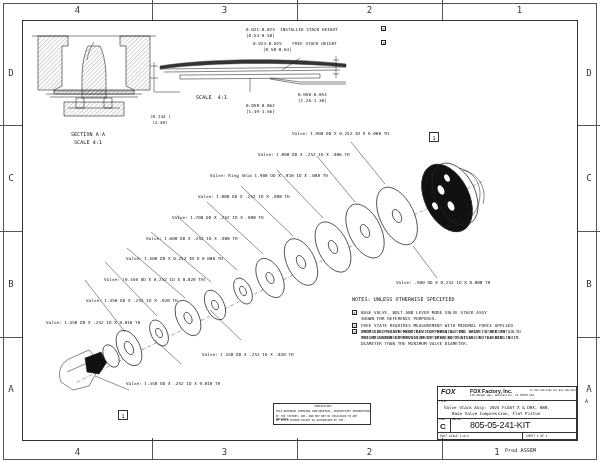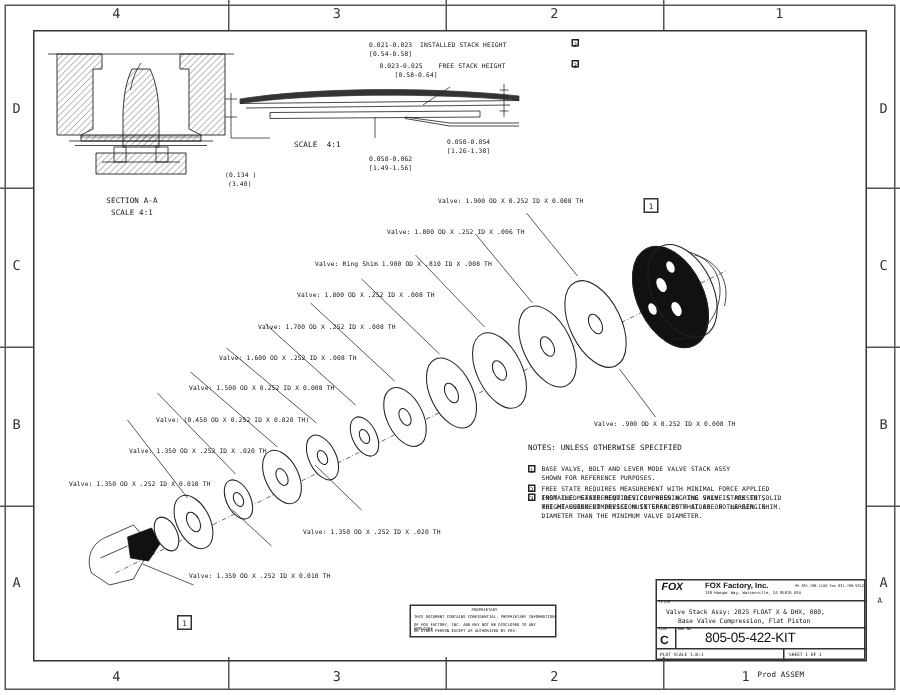--- a/index.html
+++ b/index.html
@@ -284,21 +284,21 @@
       <div style="position:absolute;left:14px;top:11px;font-size:4.2px;">Base Valve Compression, Flat Piston</div>
     </div>
 
     <div style="position:absolute;left:0;top:31px;width:140px;height:14px;border-bottom:1px solid #333;">
       <div style="position:absolute;left:1px;top:0px;font-size:2.4px;">SIZE</div>
       <div style="position:absolute;left:2px;top:4px;font-size:8px;font-weight:bold;
                   font-family:'Liberation Sans',sans-serif;">C</div>
       <div style="position:absolute;left:12px;top:0;width:1px;height:14px;background:#333;"></div>
       <div style="position:absolute;left:14px;top:0px;font-size:2.4px;">DWG NO</div>
       <div style="position:absolute;left:32px;top:2px;font-size:9px;
-                  font-family:'Liberation Sans',sans-serif;letter-spacing:-.2px;">805-05-422-KIT</div>
+                  font-family:'Liberation Sans',sans-serif;letter-spacing:-.2px;">805-05-241-KIT</div>
     </div>
 
     <div style="position:absolute;left:0;top:45px;width:140px;height:9px;">
       <div style="position:absolute;left:2px;top:2px;font-size:3px;">PLOT SCALE 1:8:1</div>
       <div style="position:absolute;left:84px;top:0;width:1px;height:9px;background:#333;"></div>
       <div style="position:absolute;left:88px;top:2px;font-size:3px;">SHEET 1 OF 1</div>
     </div>
   </div>
 
   <div class="txt t5" style="left:585px;top:398px;">A</div>

